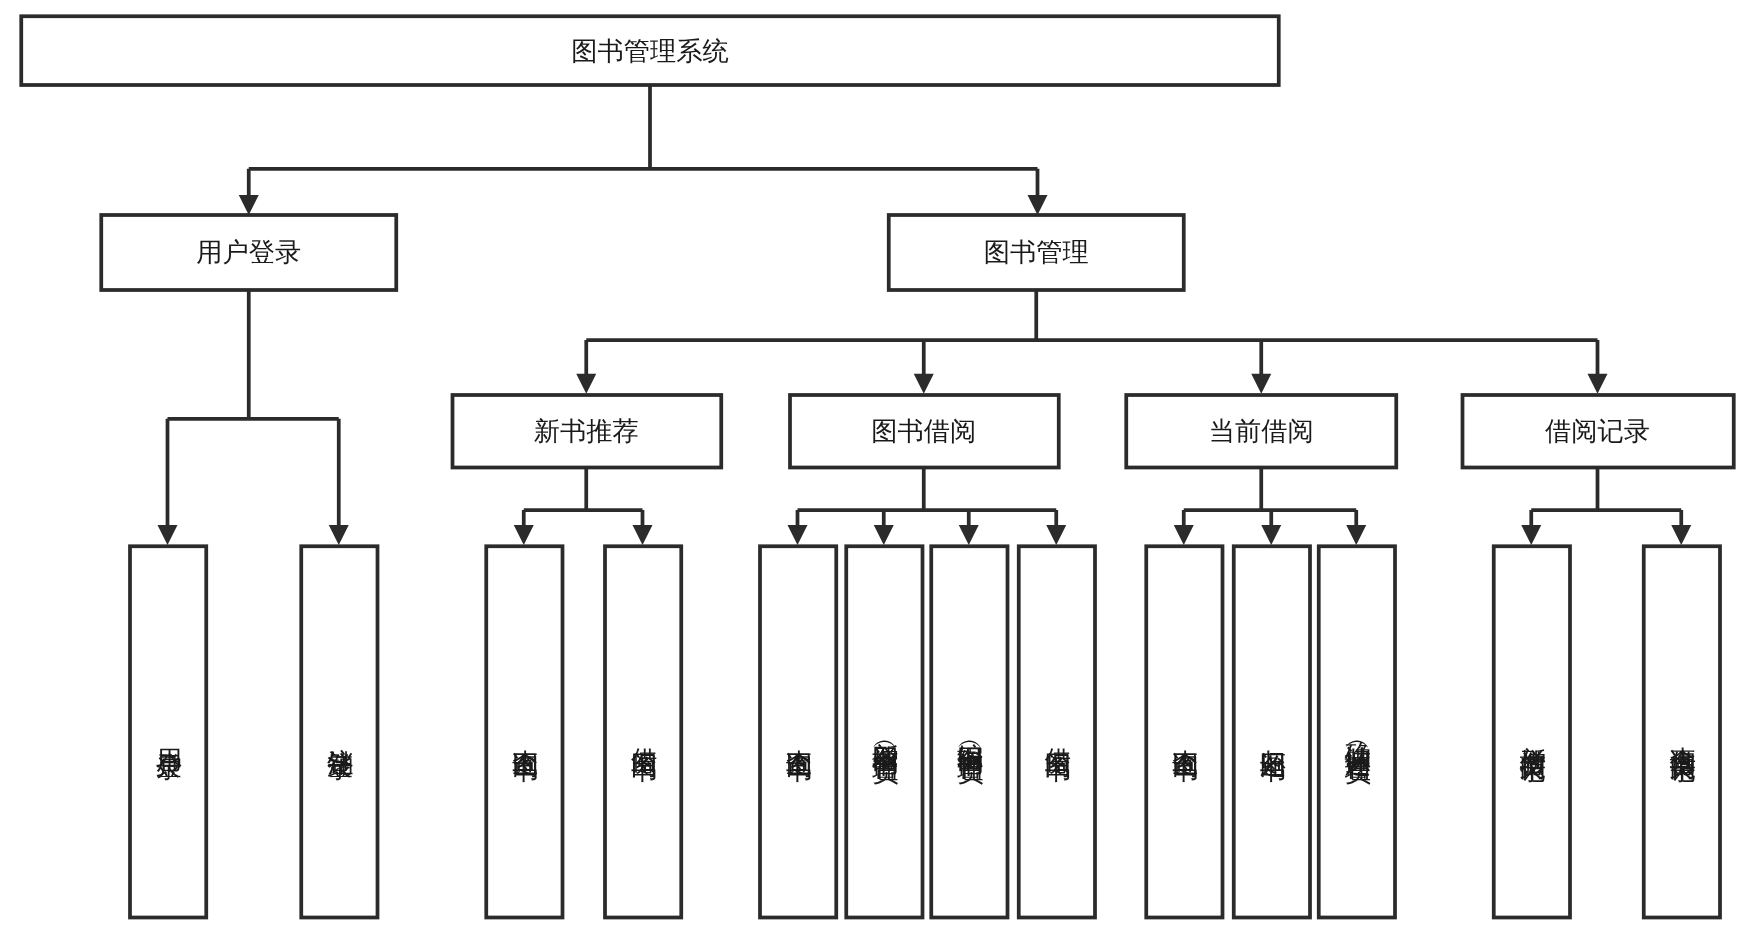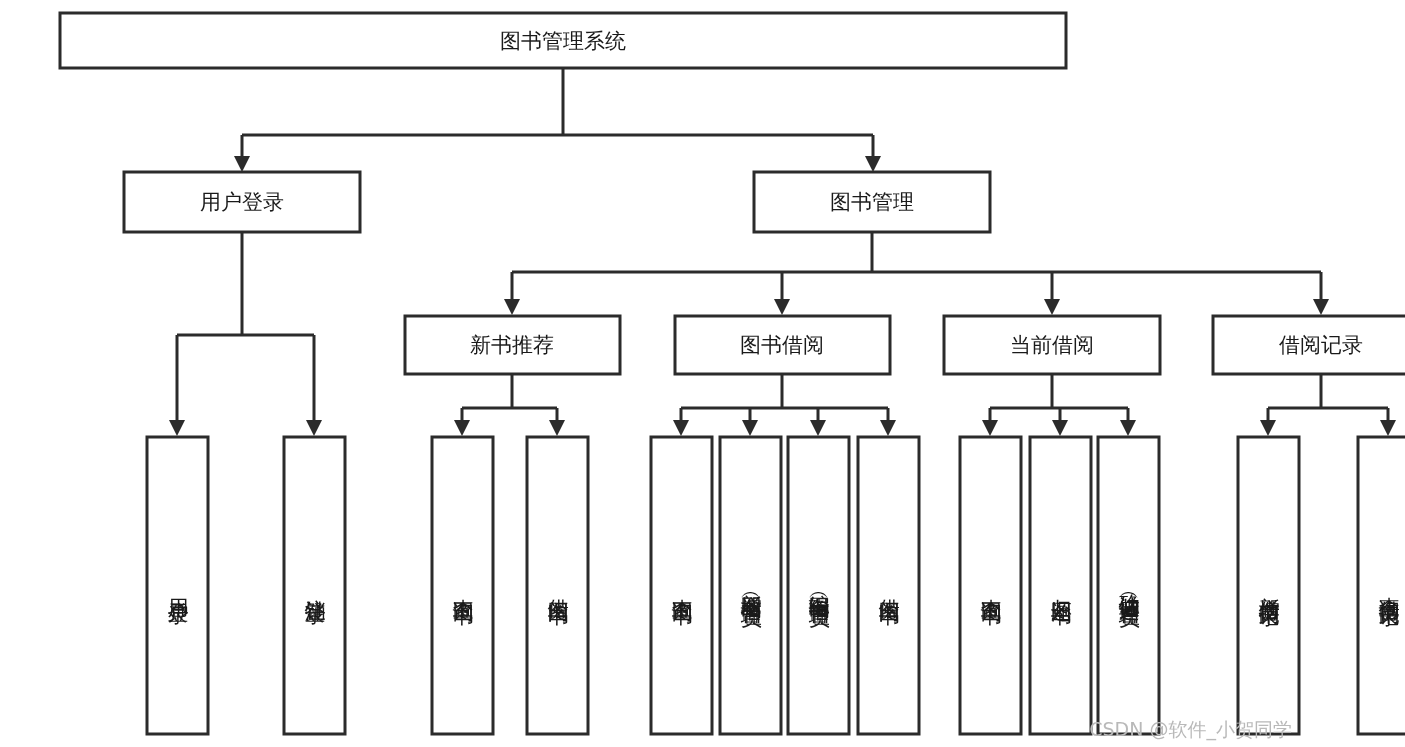--- a/index.html
+++ b/index.html
@@ -11,21 +11,20 @@
     width: 1405px;
     height: 747px;
     font-family: "DejaVu Sans", "Liberation Sans", sans-serif;
     overflow: hidden;
   }
   #diagram-root {
     position: relative;
     width: 1257px;
     height: 747px;
     background: #ffffff;
-    margin-left: 43px;
   }
   svg#flow {
     position: absolute;
     left: 0;
     top: 0;
     width: 1405px;
     height: 747px;
   }
   .node-box {
     fill: #ffffff;
@@ -224,15 +223,14 @@
   <div class="vlabel" style="left:745px; top:437px; width:61px; height:297px;">编辑图书（管理员）</div>
   <div class="vlabel" style="left:815px; top:437px; width:61px; height:297px;">借阅图书</div>
 
   <div class="vlabel" style="left:917px; top:437px; width:61px; height:297px;">查询图书</div>
   <div class="vlabel" style="left:987px; top:437px; width:61px; height:297px;">归还图书</div>
   <div class="vlabel" style="left:1055px; top:437px; width:61px; height:297px;">确认归还（管理员）</div>
 
   <div class="vlabel" style="left:1195px; top:437px; width:61px; height:297px;">新增借阅记录</div>
   <div class="vlabel" style="left:1315px; top:437px; width:61px; height:297px;">查询借阅记录</div>
 
-  <div class="watermark">CSDN @软件_小贺同学</div>
 
 </div>
 
 </body></html>

